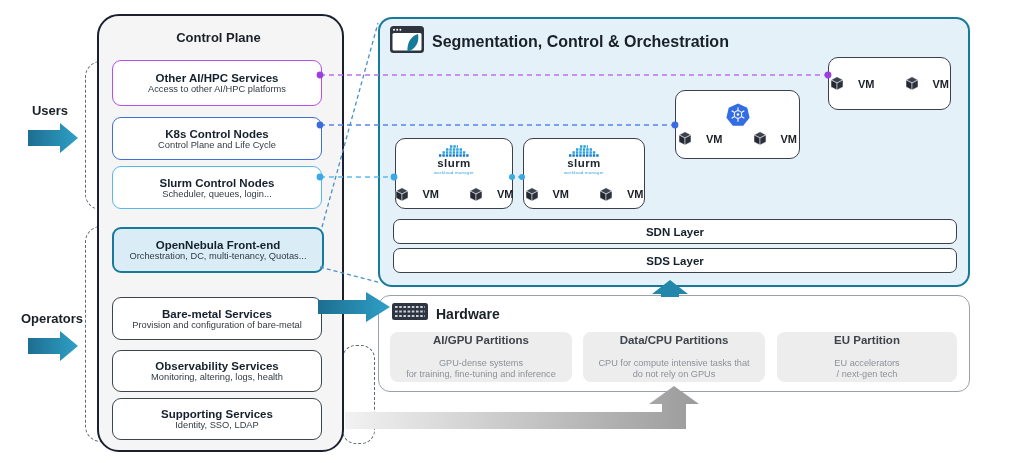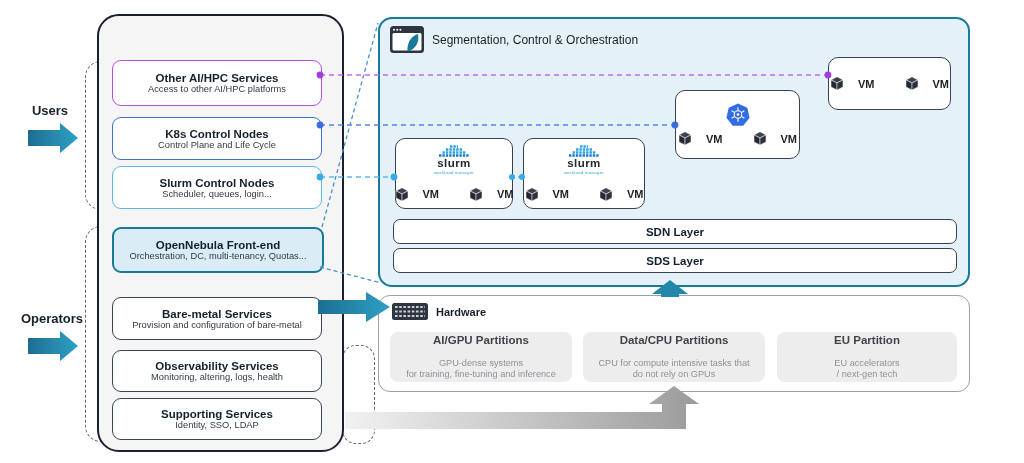--- a/index.html
+++ b/index.html
@@ -30,21 +30,21 @@
   .svc-1{top:117px;height:41px;border:1.6px solid #3f6fd8;}
   .svc-2{top:166px;height:41px;border:1.6px solid #57b8ea;justify-content:center;}
   .svc-3{top:227px;height:42px;border:2px solid #187a99;background:#daedf7;}
   .svc-4{top:297px;height:41px;border:1.6px solid #3c4450;}
   .svc-5{top:350px;height:40px;border:1.6px solid #3c4450;}
   .svc-6{top:398px;height:40px;border:1.6px solid #3c4450;}
 
   
   .seg{position:absolute;left:378px;top:17px;width:588px;height:266px;background:#e4f1f8;
        border:2.5px solid #187a99;border-radius:14px;z-index:2;}
-  .seg-title{position:absolute;left:432px;top:33px;font-weight:normal;font-size:12px;z-index:3;}
+  .seg-title{position:absolute;left:432px;top:33px;font-weight:bold;font-size:16px;z-index:3;}
   .win-icon{position:absolute;left:390px;top:26px;z-index:3;}
   .node{position:absolute;background:#fff;border:1.4px solid #3a414d;border-radius:10px;z-index:3;
         display:flex;flex-direction:column;align-items:center;justify-content:center;}
   .nd-slurm1{left:395px;top:138px;width:116px;height:69px;}
   .nd-slurm2{left:523px;top:138px;width:120px;height:69px;}
   .nd-k8s{left:675px;top:90px;width:123px;height:67px;gap:5px;}
   .nd-vm{left:828px;top:57px;width:121px;height:51px;}
   .vm-row{display:flex;align-items:center;gap:8px;}
   .vm-gap{width:14px;}
   .vm-unit{display:flex;align-items:center;gap:14px;font-weight:bold;font-size:11px;color:#1b2026;}
@@ -53,21 +53,21 @@
   .slurm-tag{font-size:4.3px;color:#2aa0e0;margin-top:1px;letter-spacing:0.3px;}
   .layer{position:absolute;left:393px;width:562px;height:23px;background:#fff;z-index:3;
          border:1.4px solid #3a414d;border-radius:7px;display:flex;align-items:center;justify-content:center;
          font-weight:bold;font-size:11.5px;color:#14202c;}
   .layer-sdn{top:219px;}
   .layer-sds{top:248px;}
 
   
   .hw{position:absolute;left:378px;top:295px;width:590px;height:95px;background:#fff;
       border:1.5px solid #9aa1a8;border-radius:12px;z-index:2;}
-  .hw-title{position:absolute;left:436px;top:306px;font-weight:bold;font-size:11px;z-index:3;}
+  .hw-title{position:absolute;left:436px;top:306px;font-weight:bold;font-size:14px;z-index:3;}
   .hw-icon{position:absolute;left:392px;top:303px;z-index:3;}
   .part{position:absolute;top:332px;height:50px;background:#ededee;border-radius:8px;z-index:3;
         display:flex;flex-direction:column;align-items:center;justify-content:center;gap:12px;}
   .part .t{font-weight:bold;font-size:11.5px;color:#3f444a;}
   .part .s{font-size:9.2px;color:#8d9298;line-height:1.25;text-align:center;}
   .part-0{left:390px;width:182px;}
   .part-1{left:583px;width:182px;}
   .part-2{left:777px;width:180px;}
 
   
@@ -79,20 +79,21 @@
 <div id="canvas">
 
   <div class="bracket bk-users"></div>
   <div class="bracket bk-ops"></div>
   <div class="bracket bk-obs"></div>
 
   <div class="actor actor-users">Users</div>
   <div class="actor actor-ops">Operators</div>
 
   <div class="cp"></div>
+  <div class="cp-title">Control Plane</div>
 
   <div class="svc svc-0">
     <div class="t">Other AI/HPC Services</div>
     <div class="s">Access to other AI/HPC platforms</div>
   </div>
   <div class="svc svc-1">
     <div class="t">K8s Control Nodes</div>
     <div class="s">Control Plane and Life Cycle</div>
   </div>
   <div class="svc svc-2">

